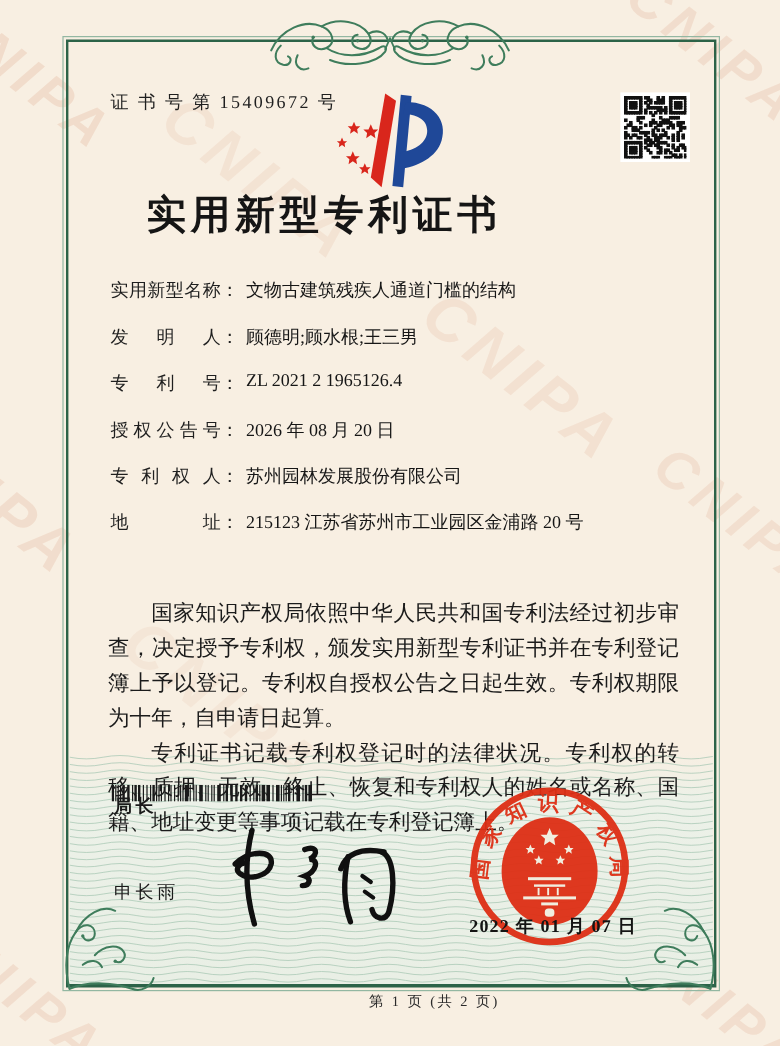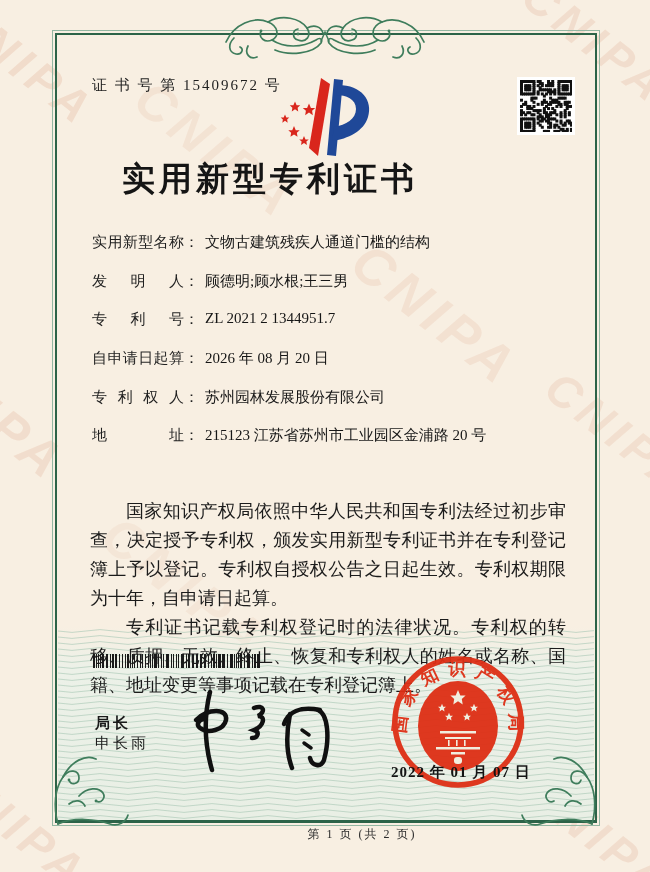--- a/index.html
+++ b/index.html
@@ -37,21 +37,21 @@
   .flabel{display:inline-block;width:92px;text-align:justify;text-align-last:justify;text-justify:inter-character;vertical-align:top;}
   .colon{display:inline-block;vertical-align:top;}
   .fvalue{display:inline-block;margin-left:6px;vertical-align:top;color:#161616;}
   .grant{position:absolute;left:248px;top:0;}
   
   #paras{left:90px;top:497px;width:476px;z-index:6;font-size:18px;line-height:29px;color:#1b1b1b;}
   #paras p{margin:0;text-indent:2em;text-align:justify;}
   
   #barcode{left:93px;top:654px;width:172px;height:14px;z-index:7;}
   
-  #sig-title{left:95px;top:714px;font-family:"Liberation Sans","DejaVu Sans",sans-serif;
+  #sig-title{left:95px;top:663px;font-family:"Liberation Sans","DejaVu Sans",sans-serif;
              font-size:15px;font-weight:700;letter-spacing:3px;z-index:7;color:#1a1a1a;}
   #sig-name{left:95px;top:734px;font-family:"Liberation Sans","DejaVu Sans",sans-serif;
             font-size:15px;font-weight:400;letter-spacing:3px;z-index:7;color:#1a1a1a;}
   #sig-hand{left:188px;top:686px;z-index:8;}
   
   #seal{left:388px;top:652px;z-index:7;opacity:.95;}
   #seal-date{left:391px;top:763px;width:150px;font-size:15px;font-weight:700;
              letter-spacing:1px;color:#141414;z-index:9;white-space:nowrap;}
   #footer{left:55px;top:802px;width:614px;text-align:center;font-size:12px;letter-spacing:2px;z-index:8;color:#2a2a2a;margin-top:24px;}
   #top-orn{left:222px;top:10px;z-index:6;}
@@ -449,24 +449,24 @@
 
   <div id="title" class="abs">实用新型专利证书</div>
 
   <div class="row" style="top:233px">
     <span class="flabel">实用新型名称</span><span class="colon">：</span><span class="fvalue">文物古建筑残疾人通道门槛的结构</span>
   </div>
   <div class="row" style="top:272px">
     <span class="flabel">发明人</span><span class="colon">：</span><span class="fvalue">顾德明;顾水根;王三男</span>
   </div>
   <div class="row" style="top:310px">
-    <span class="flabel">专利号</span><span class="colon">：</span><span class="fvalue">ZL 2021 2 1344951.7</span>
+    <span class="flabel">专利号</span><span class="colon">：</span><span class="fvalue">ZL 2021 2 1965126.4</span>
   </div>
   <div class="row" style="top:349px">
-    <span class="flabel">自申请日起算</span><span class="colon">：</span><span class="fvalue">2026 年 08 月 20 日</span>
+    <span class="flabel">授权公告号</span><span class="colon">：</span><span class="fvalue">2026 年 08 月 20 日</span>
   </div>
   <div class="row" style="top:388px">
     <span class="flabel">专利权人</span><span class="colon">：</span><span class="fvalue">苏州园林发展股份有限公司</span>
   </div>
   <div class="row" style="top:426px">
     <span class="flabel">地址</span><span class="colon">：</span><span class="fvalue">215123 江苏省苏州市工业园区金浦路 20 号</span>
   </div>
 
   <div id="paras" class="abs">
     <p>国家知识产权局依照中华人民共和国专利法经过初步审查，决定授予专利权，颁发实用新型专利证书并在专利登记簿上予以登记。专利权自授权公告之日起生效。专利权期限为十年，自申请日起算。</p>

